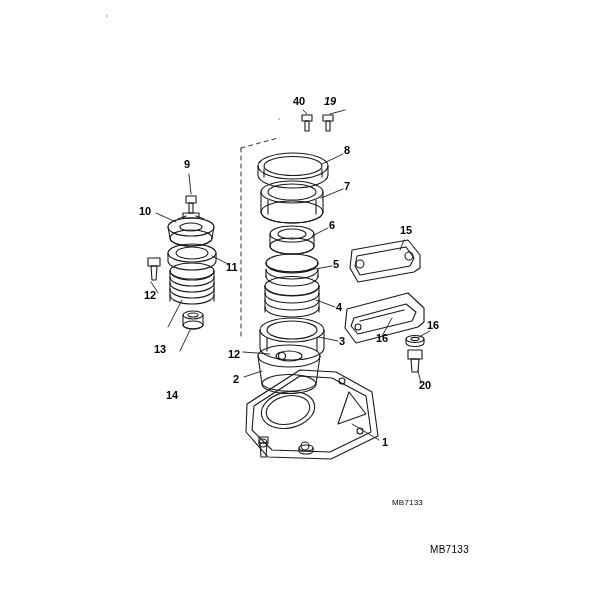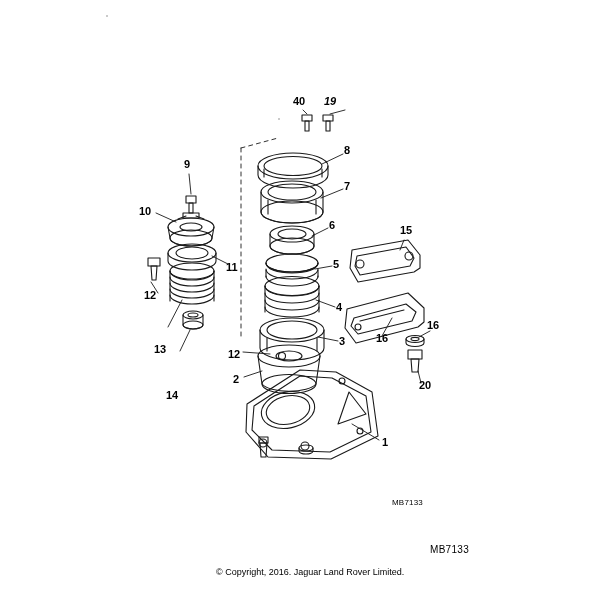--- a/index.html
+++ b/index.html
@@ -279,18 +279,17 @@
   <div class="callout" style="left:427px; top:320px;">16</div>
   <div class="callout" style="left:376px; top:333px;">16</div>
   <div class="callout" style="left:400px; top:225px;">15</div>
   <div class="callout" style="left:419px; top:380px;">20</div>
   <div class="callout" style="left:324px; top:96px;font-style:italic;">19</div>
   <div class="callout" style="left:293px; top:96px;">40</div>
 
   <div class="partcode" style="left:392px; top:498px;">MB7133</div>
   <div class="partcode-big" style="left:430px; top:544px;">MB7133</div>
 
-  <div class="copyright" style="left:216px; top:567px;">© Copyright, 2016. Jaguar Land Rover Limited.</div>
 
   <div class="speck" style="left:106px; top:15px;"></div>
   <div class="speck" style="left:278px; top:118px;"></div>
 
 </div>
 
 </body></html>

